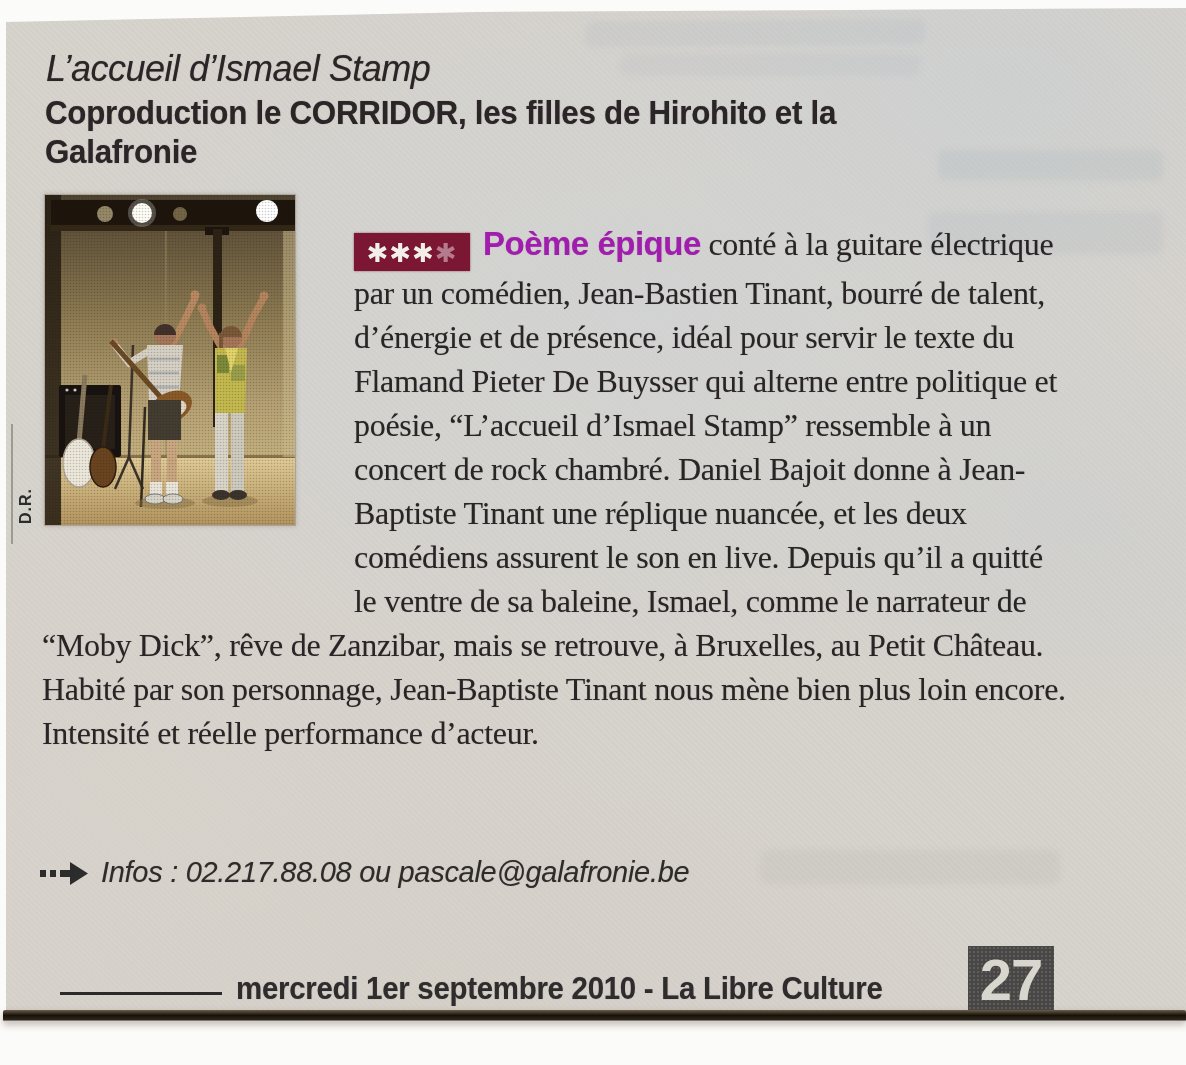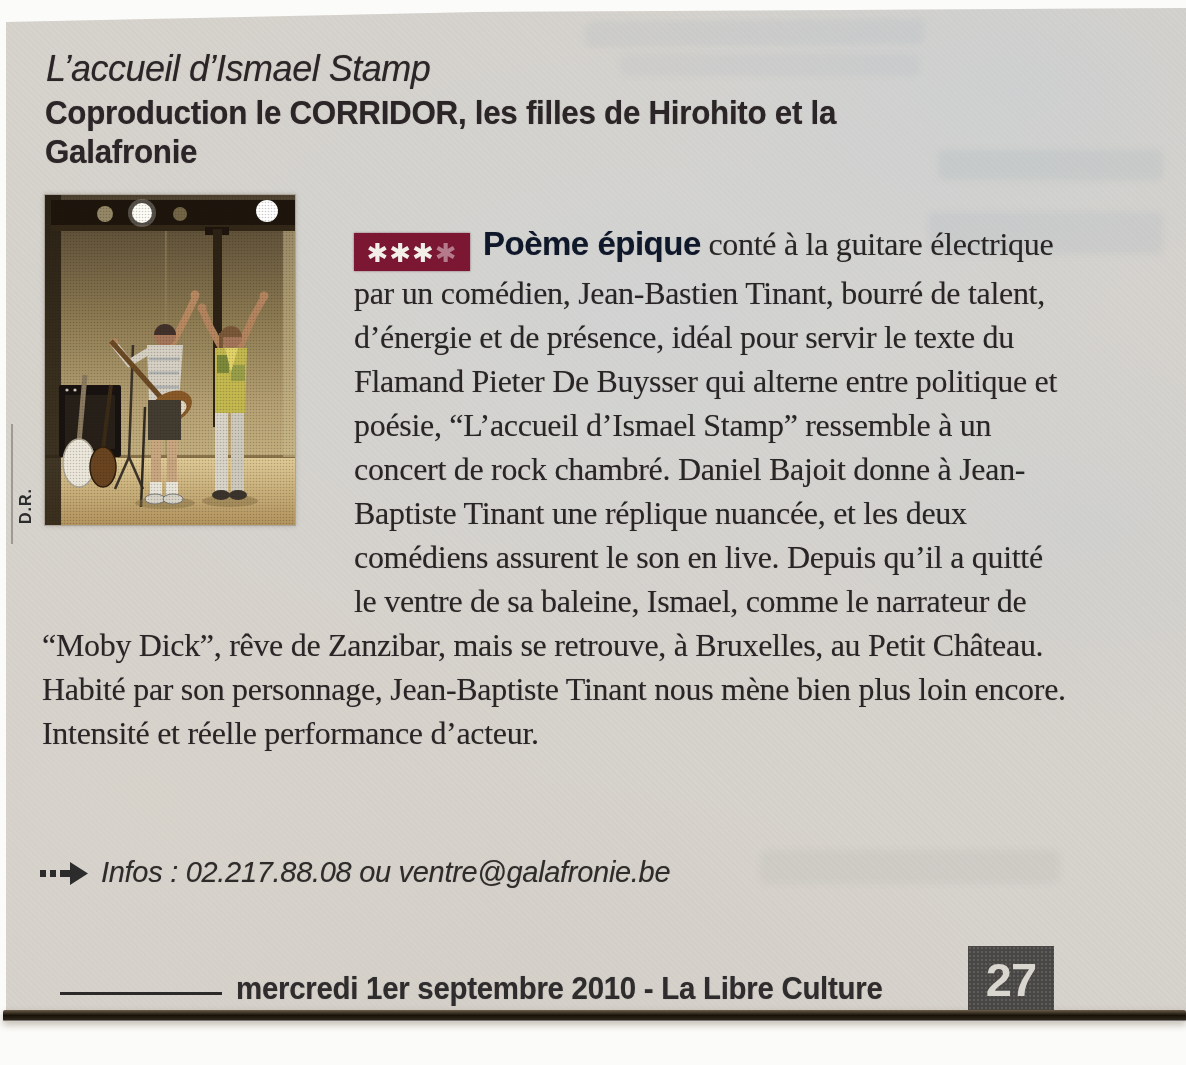--- a/index.html
+++ b/index.html
@@ -58,21 +58,21 @@
     display:inline-block;width:116px;height:38px;line-height:37px;
     text-align:center;vertical-align:-7px;margin-right:13px;
     background:#7b1633;
     box-shadow:0 0 2px rgba(90,20,45,.6);
     font-family:"DejaVu Sans",sans-serif;
   }
   .star{color:#f3efe8;font-size:26px;letter-spacing:1px;font-style:normal;}
   .star.faded{color:rgba(237,187,201,.6);}
   .lead{
     font-family:"Liberation Sans",sans-serif;font-weight:bold;
-    font-size:33px;letter-spacing:-.5px;color:#0f172a;
+    font-size:33px;letter-spacing:-.5px;color:#a21caf;
   }
   
   .info-line{
     position:absolute;left:40px;top:856px;display:flex;align-items:center;gap:13px;
   }
   .info-text{
     font-style:italic;font-size:29px;color:#2e2c2a;letter-spacing:-.3px;
     text-shadow:0 0 1px rgba(46,44,42,.3);
   }
   
@@ -83,21 +83,21 @@
     transform:scaleX(.95);transform-origin:left top;
     text-shadow:0 0 1px rgba(47,44,45,.4);
   }
   .pagebox{
     position:absolute;left:968px;top:946px;width:86px;height:66px;
     background-color:#484745;
     background-image:radial-gradient(circle, rgba(230,228,222,.14) 1px, transparent 1.2px);
     background-size:4px 4px;
     display:flex;align-items:center;justify-content:center;
   }
-  .pagenum{font-size:47px;font-weight:bold;color:#d9d6cf;letter-spacing:-1px;}
+  .pagenum{font-size:58px;font-weight:bold;color:#d9d6cf;letter-spacing:-1px;}
   .bottom-edge{
     position:absolute;left:3px;top:1010px;width:1183px;height:12px;
     background:linear-gradient(to bottom, #6a5c4a, #171108 45%, #2c251b 80%, rgba(44,37,27,0));
     box-shadow:0 3px 7px rgba(96,76,52,.35);
     border-radius:2px;
   }
 </style>
 </head>
 <body>
 
@@ -218,21 +218,21 @@
     <span class="rating-box"><span class="star">✱</span><span class="star">✱</span><span class="star">✱</span><span class="star faded">✱</span></span><span class="lead">Poème épique</span><span> conté à la guitare électrique par un comédien, Jean-Bastien Tinant, bourré de talent, d’énergie et de présence, idéal pour servir le texte du Flamand Pieter De Buysser qui alterne entre politique et poésie, “L’accueil d’Ismael Stamp” ressemble à un concert de rock chambré. Daniel Bajoit donne à Jean-Baptiste Tinant une réplique nuancée, et les deux comédiens assurent le son en live. Depuis qu’il a quitté le ventre de sa baleine, Ismael, comme le narrateur de “Moby Dick”, rêve de Zanzibar, mais se retrouve, à Bruxelles, au Petit Château. Habité par son personnage, Jean-Baptiste Tinant nous mène bien plus loin encore. Intensité et réelle performance d’acteur.</span>
   </div>
 
   <div class="info-line">
     <svg width="48" height="28" viewBox="0 0 48 28">
       <rect x="0" y="11" width="6" height="7" fill="#2c2c2c"></rect>
       <rect x="10" y="11" width="6" height="7" fill="#2c2c2c"></rect>
       <path d="M20 14.5 H31" stroke="#2c2c2c" stroke-width="7"></path>
       <polygon points="30,3 48,14.5 30,26" fill="#2c2c2c"></polygon>
     </svg>
-    <span class="info-text">Infos : 02.217.88.08 ou ventre@galafronie.be</span>
+    <span class="info-text">Infos : 02.217.88.08 ou pascale@galafronie.be</span>
   </div>
 
   <div class="footer-rule"></div>
   <div class="dateline">mercredi 1er septembre 2010 - La Libre Culture</div>
   <div class="pagebox">
     <span class="pagenum">27</span>
   </div>
   <div class="bottom-edge"></div>
 
 </div>

